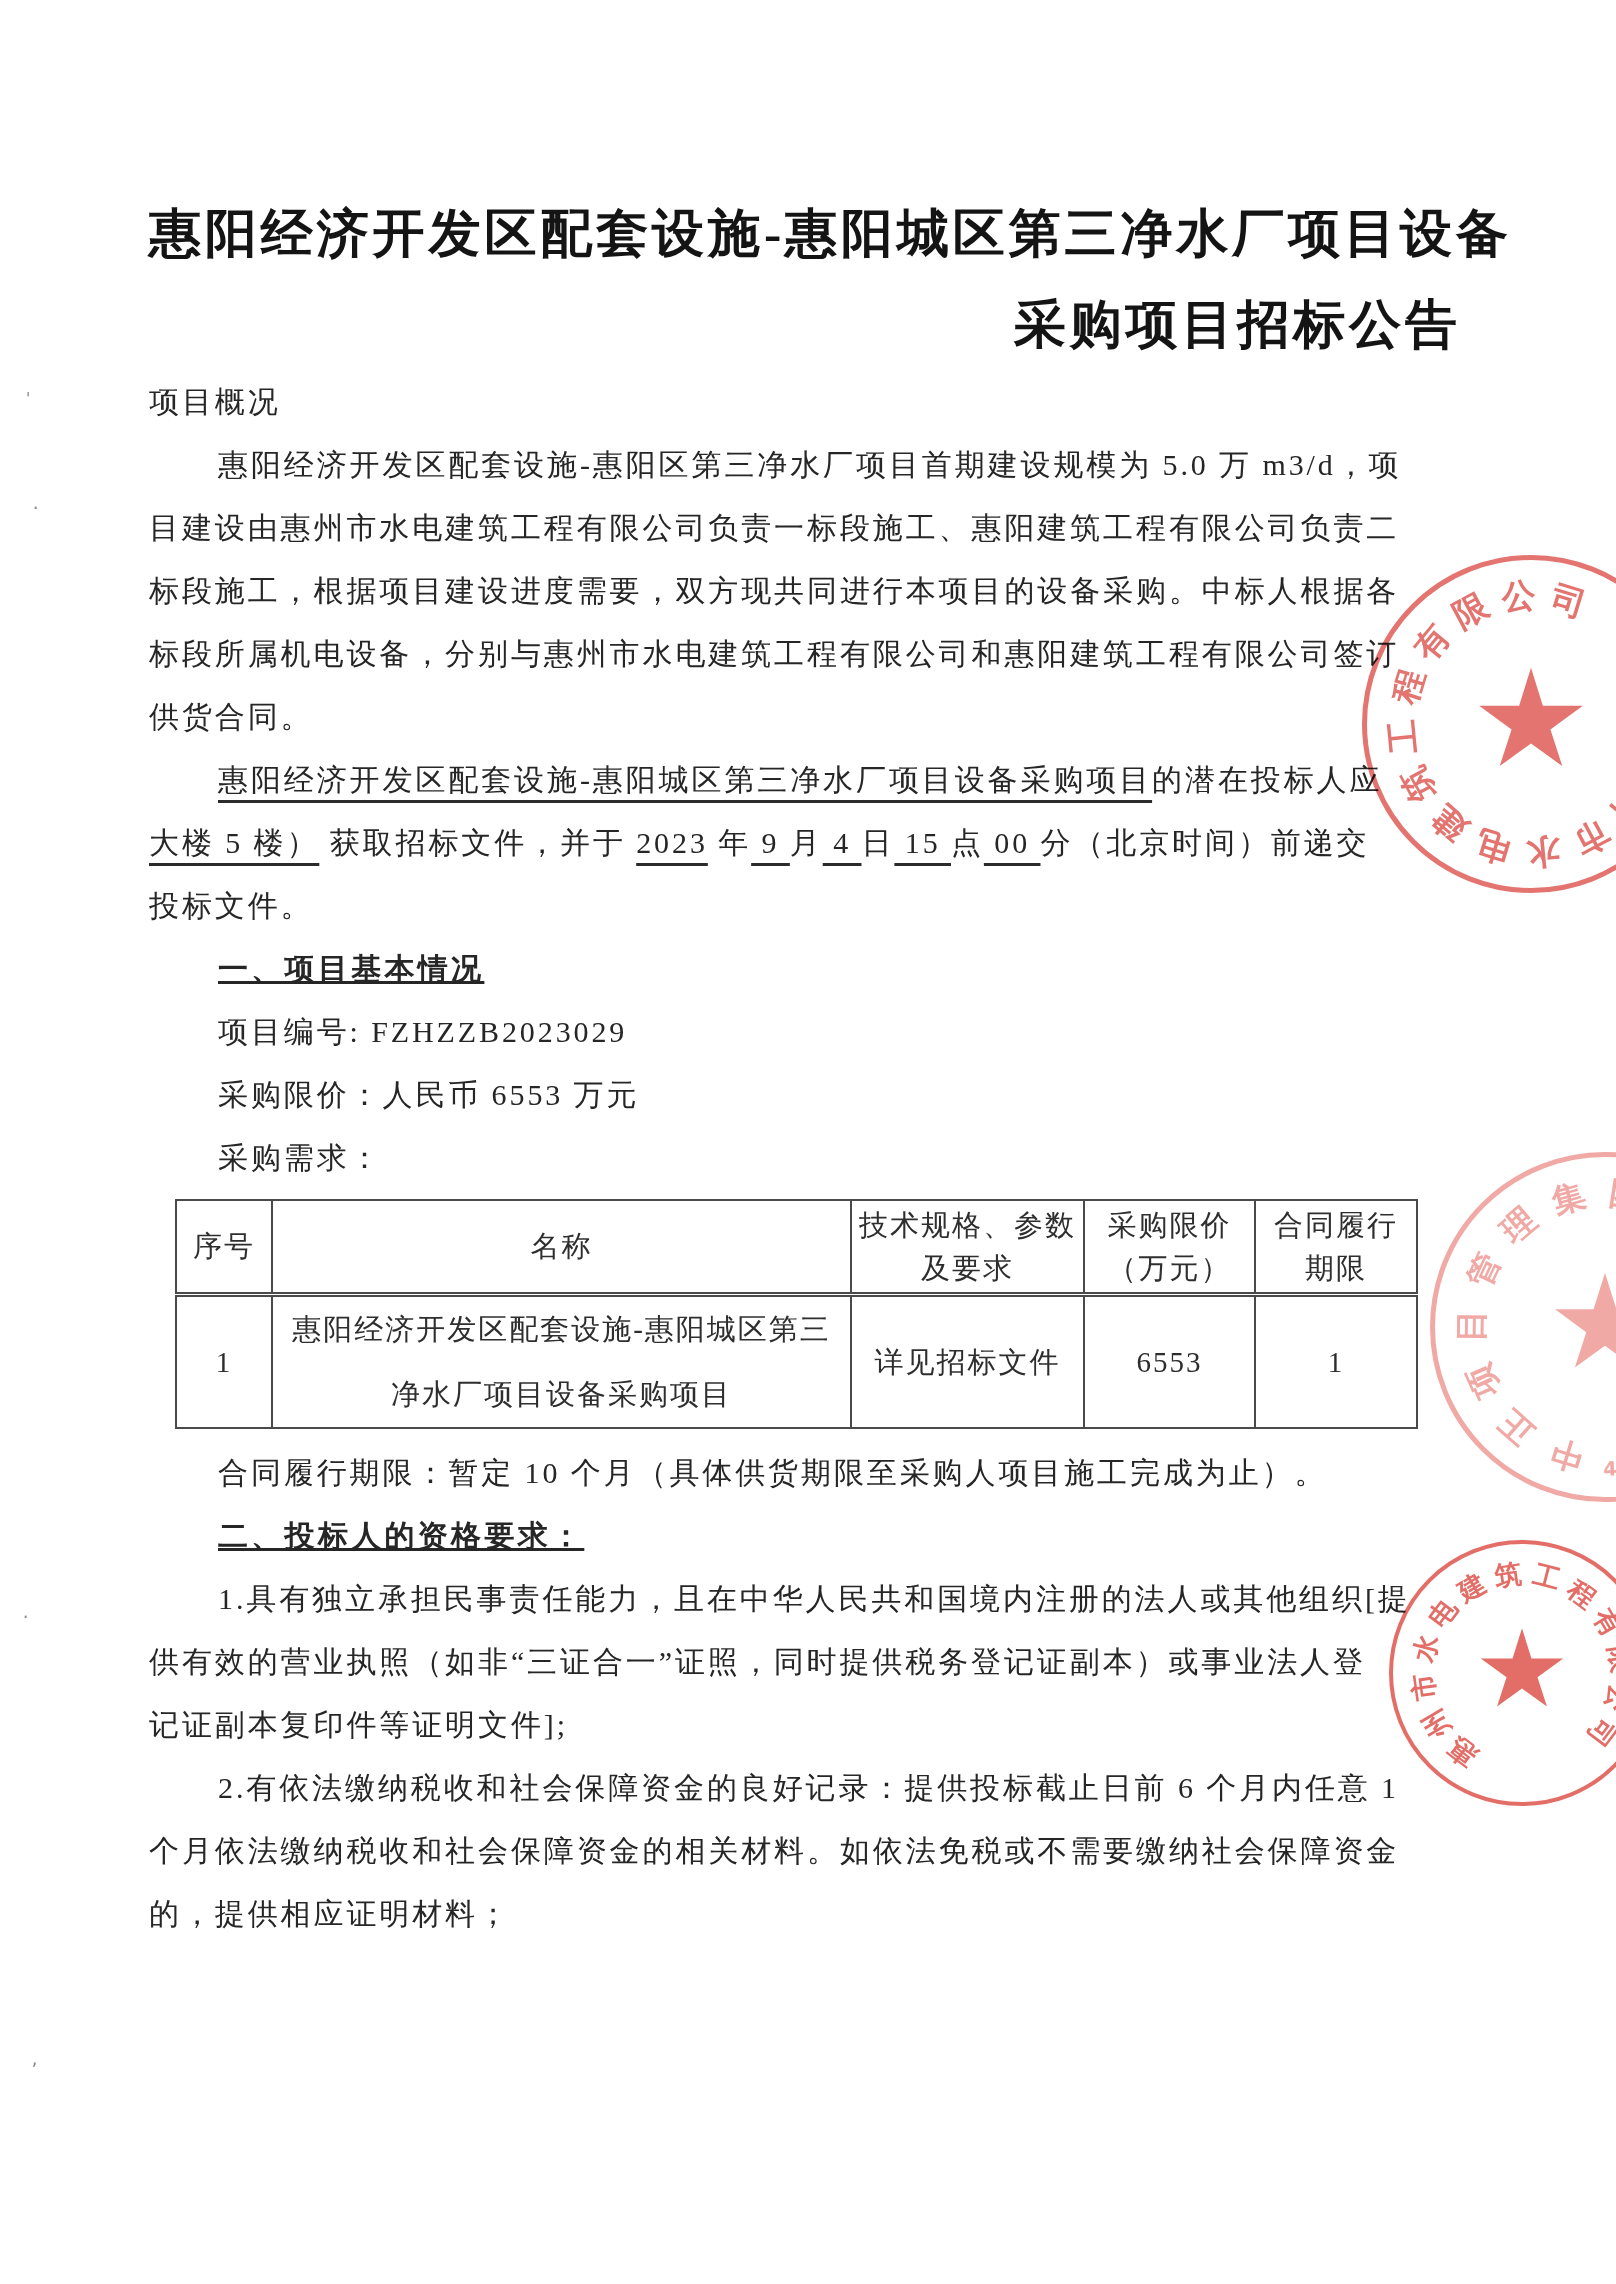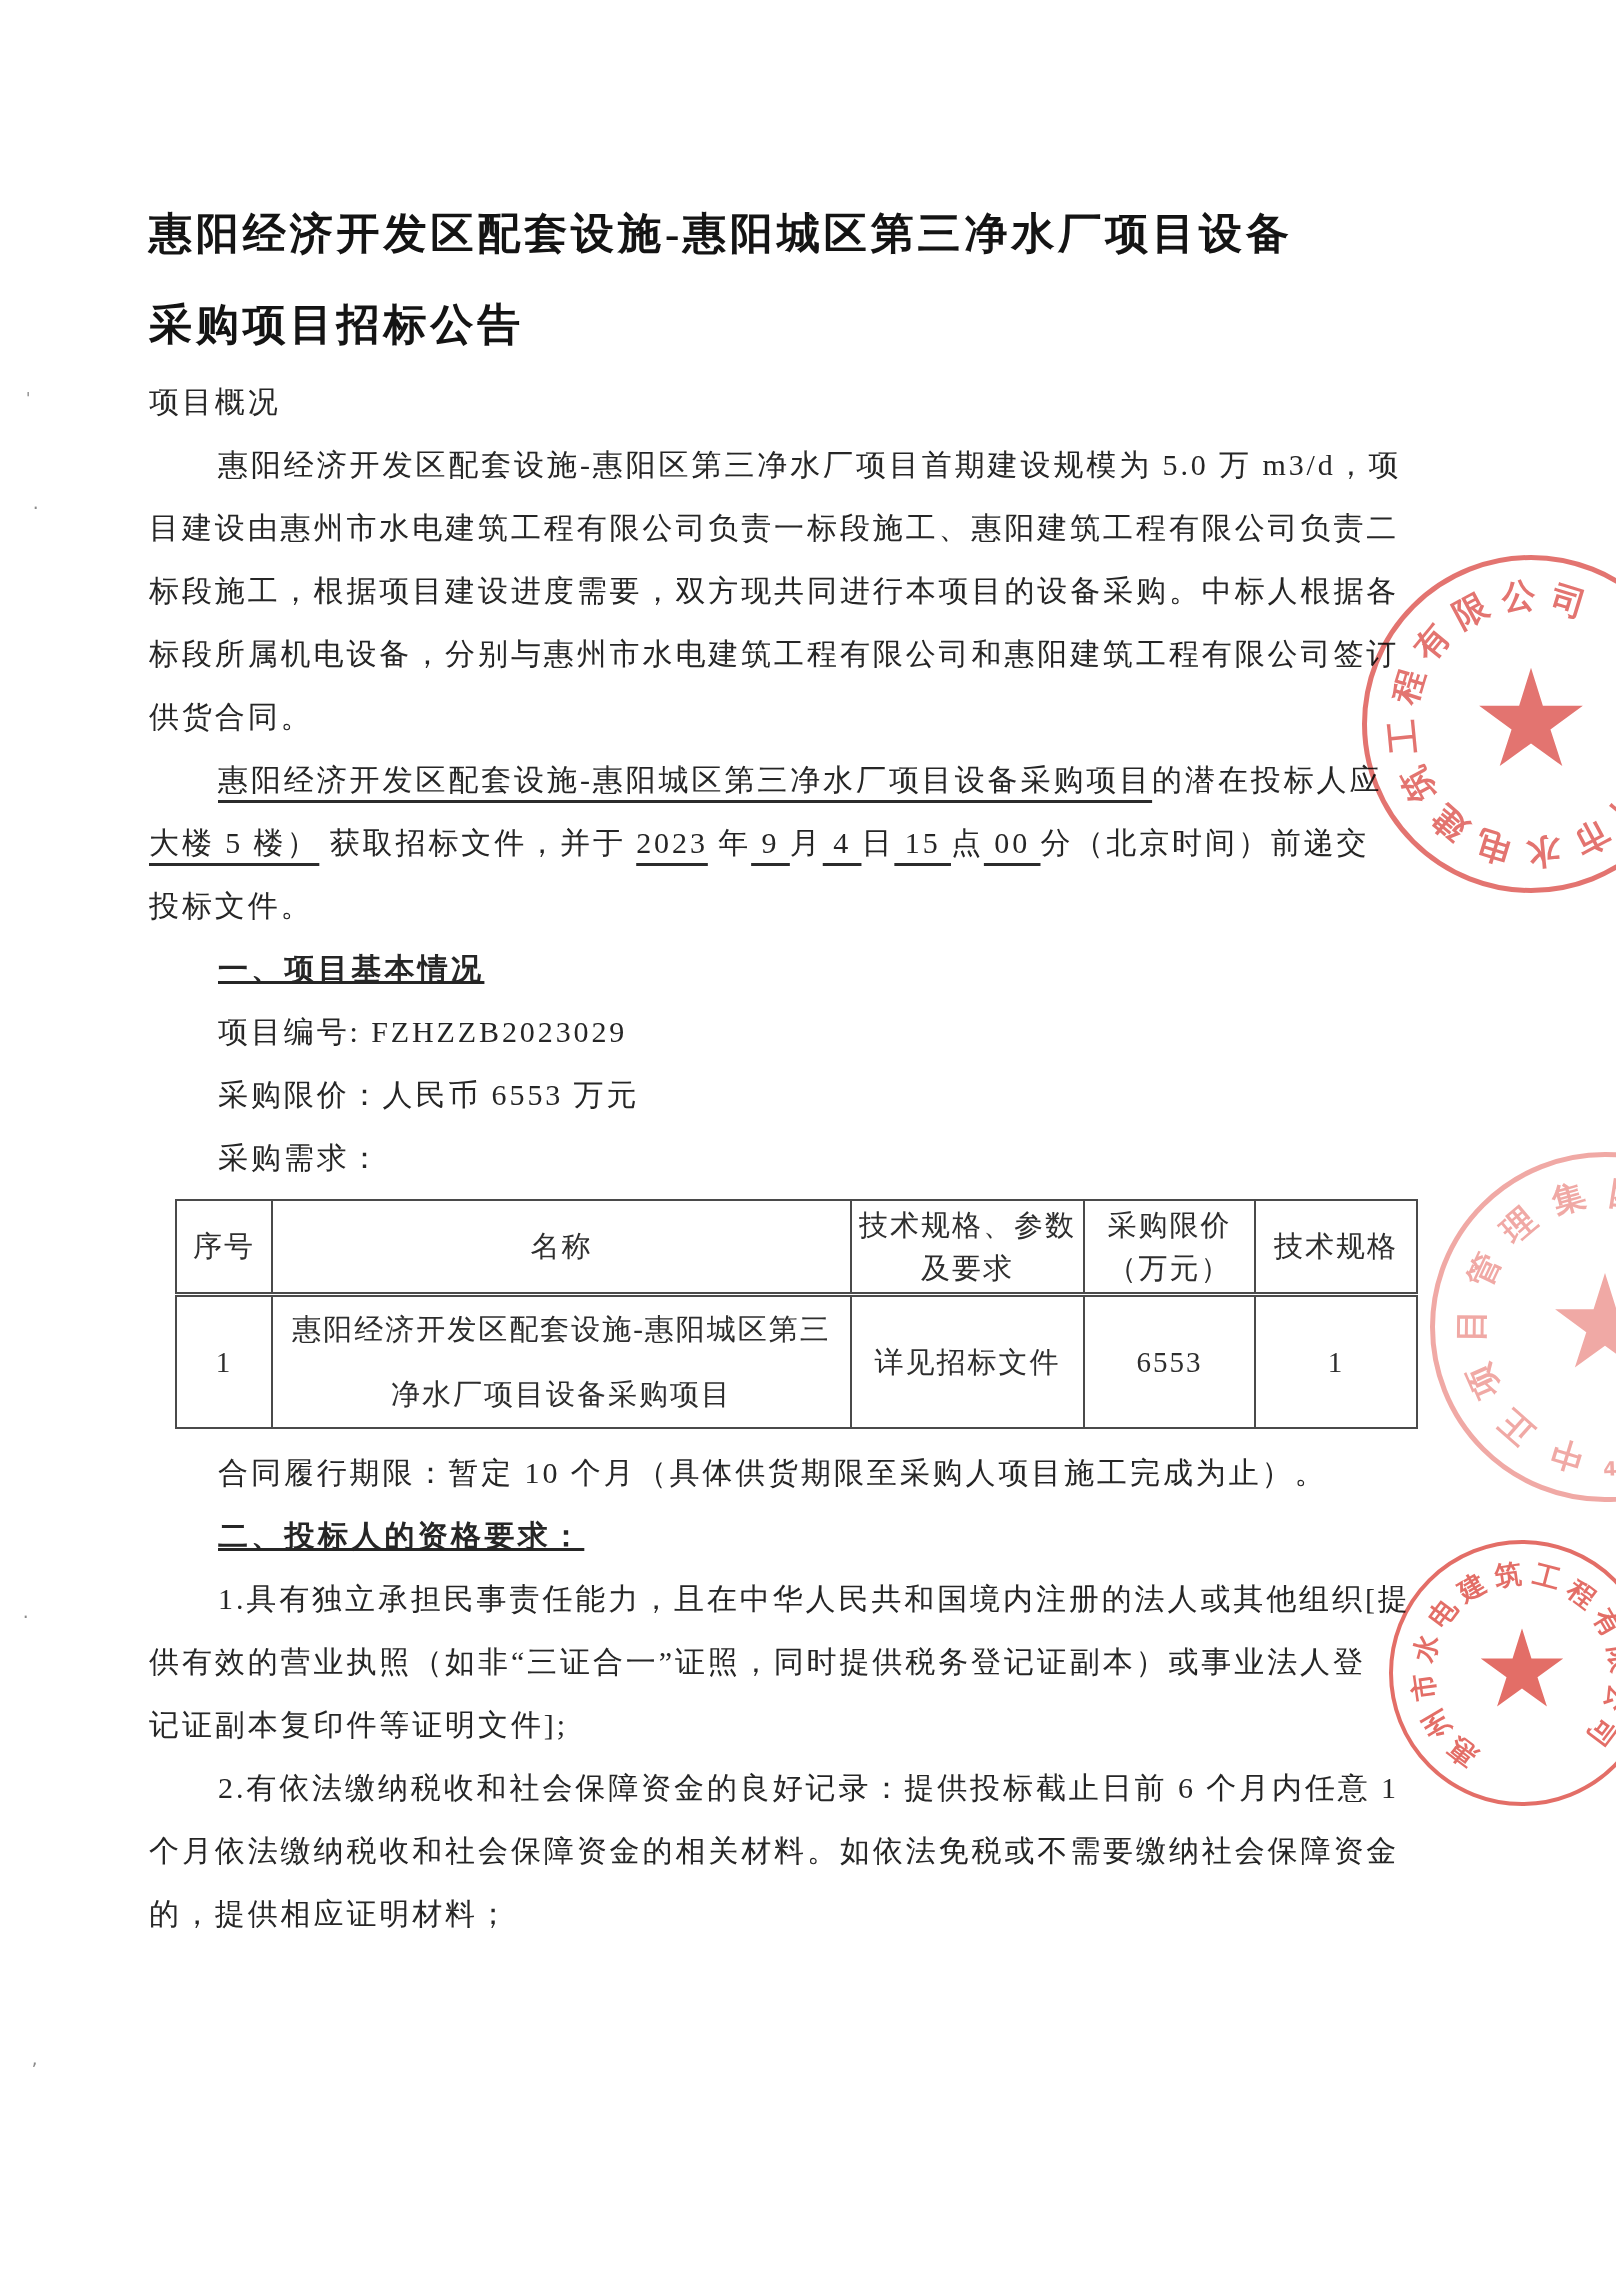--- a/index.html
+++ b/index.html
@@ -3,21 +3,21 @@
 <meta charset="utf-8">
 <style>
   html,body { margin:0; padding:0; }
   body {
     width:1616px; height:2284px; position:relative; overflow:hidden;
     background:#ffffff;
     font-family:"Liberation Serif","DejaVu Serif",serif;
   }
   .doc { position:absolute; left:149px; top:188px; width:1312px; color:#262626; }
   .title-line {
-    font-size:43px; font-weight:bold; text-align:left; line-height:91px;
+    font-size:52px; font-weight:bold; text-align:right; line-height:91px;
     letter-spacing:3.9px; color:#141414; white-space:nowrap;
   }
   .tline { font-size:30px; line-height:63px; letter-spacing:2.9px; white-space:nowrap; }
   .tline.indent { text-indent:69px; }
   .tline .u {
     text-decoration:underline; text-decoration-thickness:2.6px;
     text-underline-offset:9.8px; text-decoration-color:#2b2b2b;
   }
   .tline .b { font-weight:bold; letter-spacing:3.3px;text-decoration:underline; }
   table.ptable {
@@ -67,21 +67,21 @@
         <col style="width: 233px;">
         <col style="width: 171px;">
         <col style="width: 162px;">
       </colgroup>
     <thead id="table-head">
         <tr>
           <th>序号</th>
           <th>名称</th>
           <th>技术规格、参数及要求</th>
           <th>采购限价（万元）</th>
-          <th>技术规格</th>
+          <th>合同履行期限</th>
         </tr>
       </thead>
     <tbody id="table-body">
         <tr>
           <td>1</td>
           <td>惠阳经济开发区配套设施-惠阳城区第三净水厂项目设备采购项目</td>
           <td>详见招标文件</td>
           <td>6553</td>
           <td>1</td>
         </tr>

